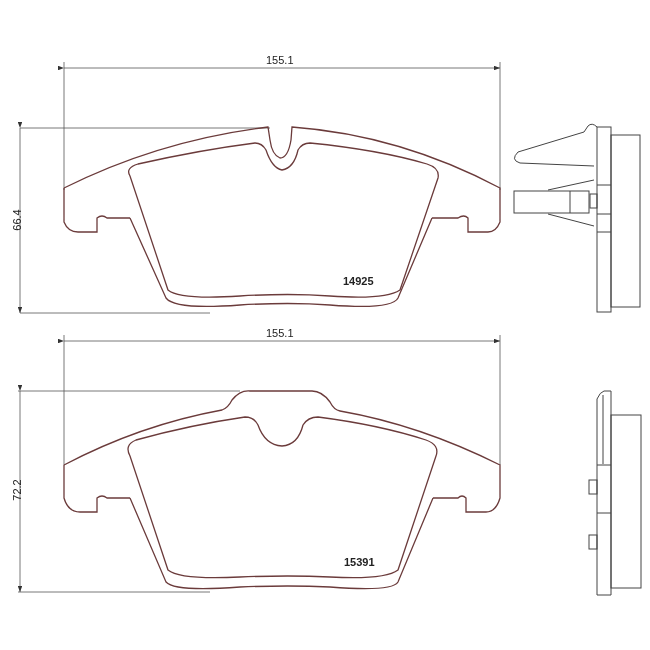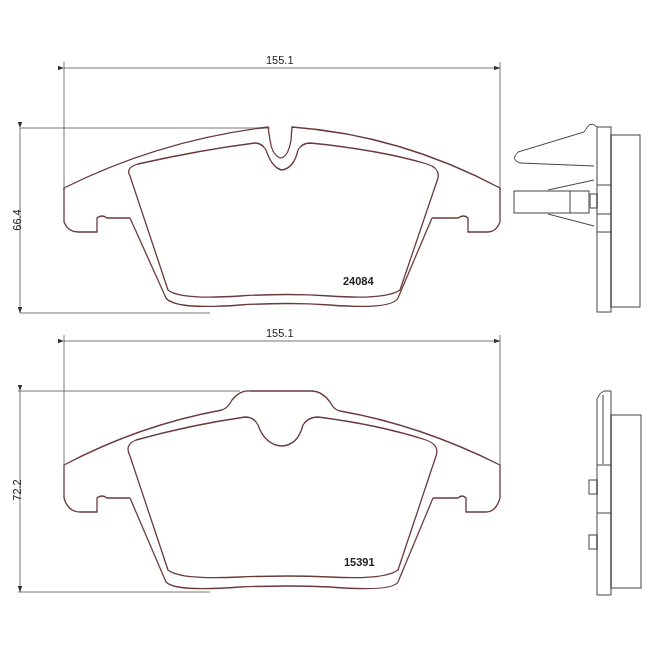--- a/index.html
+++ b/index.html
@@ -70,18 +70,18 @@
       <rect x="611" y="415" width="30" height="173"></rect>
       <line x1="597" y1="465" x2="611" y2="465"></line>
       <line x1="597" y1="513" x2="611" y2="513"></line>
       <rect x="589" y="480" width="8" height="14"></rect>
       <rect x="589" y="535" width="8" height="14"></rect>
     </g>
   </svg>
 
   <div class="lbl" style="left:266px;top:54px;">155.1</div>
   <div class="lbl vert" style="left:0px;top:214px;width:34px;text-align:center;">66.4</div>
-  <div class="lbl code" style="left:343px;top:275px;">24084</div>
+  <div class="lbl code" style="left:343px;top:275px;">14925</div>
 
   <div class="lbl" style="left:266px;top:327px;">155.1</div>
   <div class="lbl vert" style="left:0px;top:484px;width:34px;text-align:center;">72.2</div>
   <div class="lbl code" style="left:344px;top:556px;">15391</div>
 </div>
 
 </body></html>

